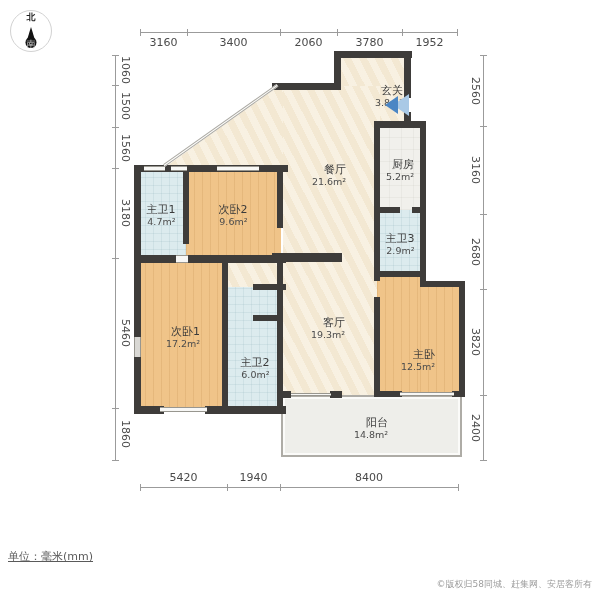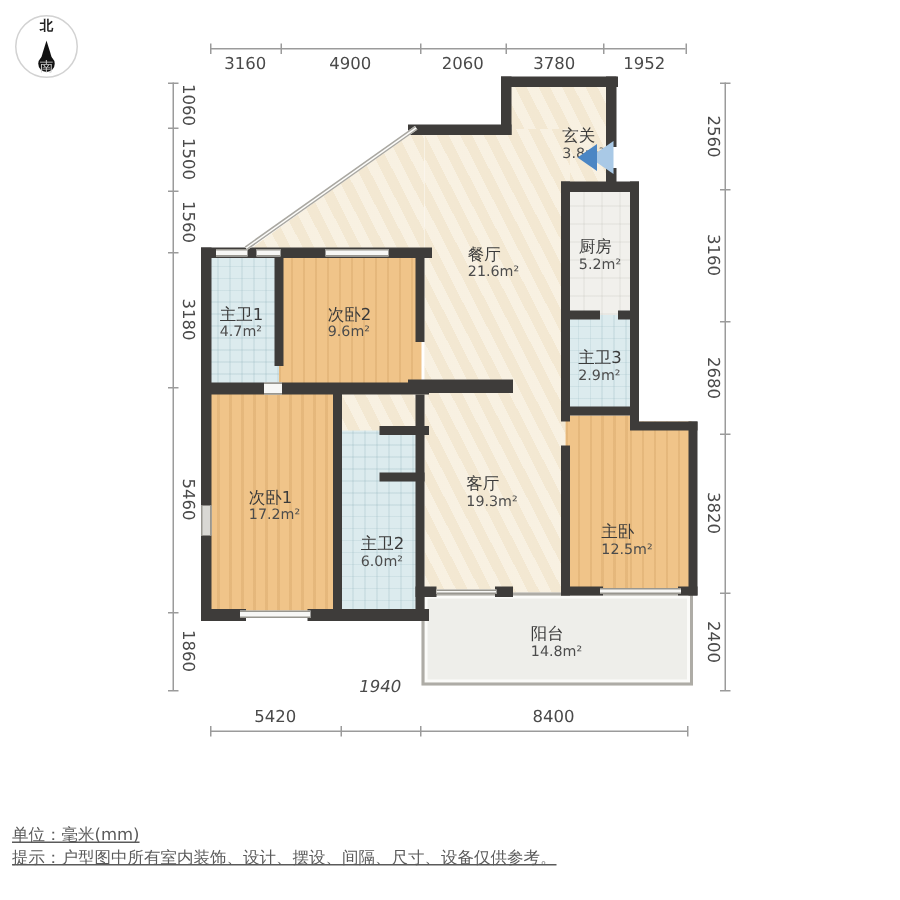--- a/index.html
+++ b/index.html
@@ -20,21 +20,21 @@
                      repeating-linear-gradient(90deg, rgba(160,160,150,.10) 0 1px, rgba(0,0,0,0) 1px 12px);}
   .fill-balcony{background-color:#eeeeea;border:2px solid #aeaca6;box-sizing:border-box;
     box-shadow:inset 0 0 0 2px #fbfbf9;}
   .clip-tri{clip-path:polygon(95% 0, 100% 0, 100% 100%, 0 100%);}
   
   .wall{position:absolute;background:#3e3c3a;}
   .window{position:absolute;background:#f7f7f5;border-top:1px solid #98968f;border-bottom:1px solid #98968f;box-sizing:border-box;}
   .window-v{position:absolute;background:#d9d8d4;border-left:1px solid #98968f;border-right:1px solid #98968f;box-sizing:border-box;}
   .diag-window{position:absolute;height:3px;background:#fdfdfb;border-top:1px solid #aaa8a2;border-bottom:1px solid #aaa8a2;box-sizing:border-box;transform-origin:0 50%;}
   
-  .room-label{position:absolute;transform:translateX(-50%);text-align:left;white-space:nowrap;color:#3b3b3b;}
+  .room-label{position:absolute;transform:translateX(-50%);text-align:right;white-space:nowrap;color:#3b3b3b;}
   .room-label .rname{display:block;font-size:11px;line-height:13px;}
   .room-label .rarea{display:block;font-size:9.5px;line-height:11px;color:#4c4c4c;}
   
   .dim-line{position:absolute;background:#9b9b9b;}
   .dim-tick{position:absolute;background:#9b9b9b;}
   .dim-label{position:absolute;font-size:11px;color:#4a4a4a;text-align:center;}
   .dim-label-v{position:absolute;font-size:11px;color:#4a4a4a;writing-mode:vertical-rl;text-orientation:mixed;text-align:center;}
   
   .compass{position:absolute;left:10px;top:10px;width:42px;height:42px;}
   .compass .ring{position:absolute;left:0;top:0;width:40px;height:40px;border:1px solid #d2d2d2;border-radius:50%;}
@@ -163,31 +163,31 @@
         <span class="rarea">14.8m²</span>
       </div>
       <div class="dim-line" style="left: 140px; top: 32px; width: 317px; height: 1px;"></div>
       <div class="dim-tick" style="left: 140px; top: 29px; width: 1px; height: 7px;"></div>
       <div class="dim-tick" style="left: 187px; top: 29px; width: 1px; height: 7px;"></div>
       <div class="dim-tick" style="left: 280px; top: 29px; width: 1px; height: 7px;"></div>
       <div class="dim-tick" style="left: 337px; top: 29px; width: 1px; height: 7px;"></div>
       <div class="dim-tick" style="left: 402px; top: 29px; width: 1px; height: 7px;"></div>
       <div class="dim-tick" style="left: 457px; top: 29px; width: 1px; height: 7px;"></div>
       <div class="dim-label" style="left: 133.5px; top: 36px; width: 60px; height: 13px;">3160</div>
-      <div class="dim-label" style="left: 203.5px; top: 36px; width: 60px; height: 13px;">4900</div>
+      <div class="dim-label" style="left: 203.5px; top: 36px; width: 60px; height: 13px;">3400</div>
       <div class="dim-label" style="left: 278.5px; top: 36px; width: 60px; height: 13px;">2060</div>
       <div class="dim-label" style="left: 339.5px; top: 36px; width: 60px; height: 13px;">3780</div>
       <div class="dim-label" style="left: 399.5px; top: 36px; width: 60px; height: 13px;">1952</div>
       <div class="dim-line" style="left: 140px; top: 487px; width: 318px; height: 1px;"></div>
       <div class="dim-tick" style="left: 140px; top: 484px; width: 1px; height: 7px;"></div>
       <div class="dim-tick" style="left: 227px; top: 484px; width: 1px; height: 7px;"></div>
       <div class="dim-tick" style="left: 280px; top: 484px; width: 1px; height: 7px;"></div>
       <div class="dim-tick" style="left: 458px; top: 484px; width: 1px; height: 7px;"></div>
       <div class="dim-label" style="left: 153.5px; top: 471px; width: 60px; height: 13px;">5420</div>
-      <div class="dim-label" style="left: 223.5px; top: 451px; width: 60px; height: 13px; font-style: italic;">1940</div>
+      <div class="dim-label" style="left: 223.5px; top: 471px; width: 60px; height: 13px;">1940</div>
       <div class="dim-label" style="left: 339px; top: 471px; width: 60px; height: 13px;">8400</div>
       <div class="dim-line" style="left: 115px; top: 55px; width: 1px; height: 405px;"></div>
       <div class="dim-tick" style="left: 112px; top: 55px; width: 7px; height: 1px;"></div>
       <div class="dim-tick" style="left: 112px; top: 85px; width: 7px; height: 1px;"></div>
       <div class="dim-tick" style="left: 112px; top: 127px; width: 7px; height: 1px;"></div>
       <div class="dim-tick" style="left: 112px; top: 168px; width: 7px; height: 1px;"></div>
       <div class="dim-tick" style="left: 112px; top: 258px; width: 7px; height: 1px;"></div>
       <div class="dim-tick" style="left: 112px; top: 408px; width: 7px; height: 1px;"></div>
       <div class="dim-tick" style="left: 112px; top: 460px; width: 7px; height: 1px;"></div>
       <div class="dim-label-v" style="left: 118px; top: 40px; width: 14px; height: 60px;">1060</div>
@@ -210,16 +210,16 @@
       <div class="dim-label-v" style="left: 468px; top: 397.5px; width: 14px; height: 60px;">2400</div>
     </div>
 
   <div class="entry-sym">
     <div class="t1"></div>
     <div class="t2"></div>
   </div>
 
   <div class="footer">
     <div>单位：毫米(mm)</div>
-    <div>提示：户型图中所有室内装饰、设计、摆设、间隔、尺寸、设备仅供参考。</div>
   </div>
+  <div class="copyright">©版权归58同城、赶集网、安居客所有</div>
 
 </div>
 
 </body></html>

